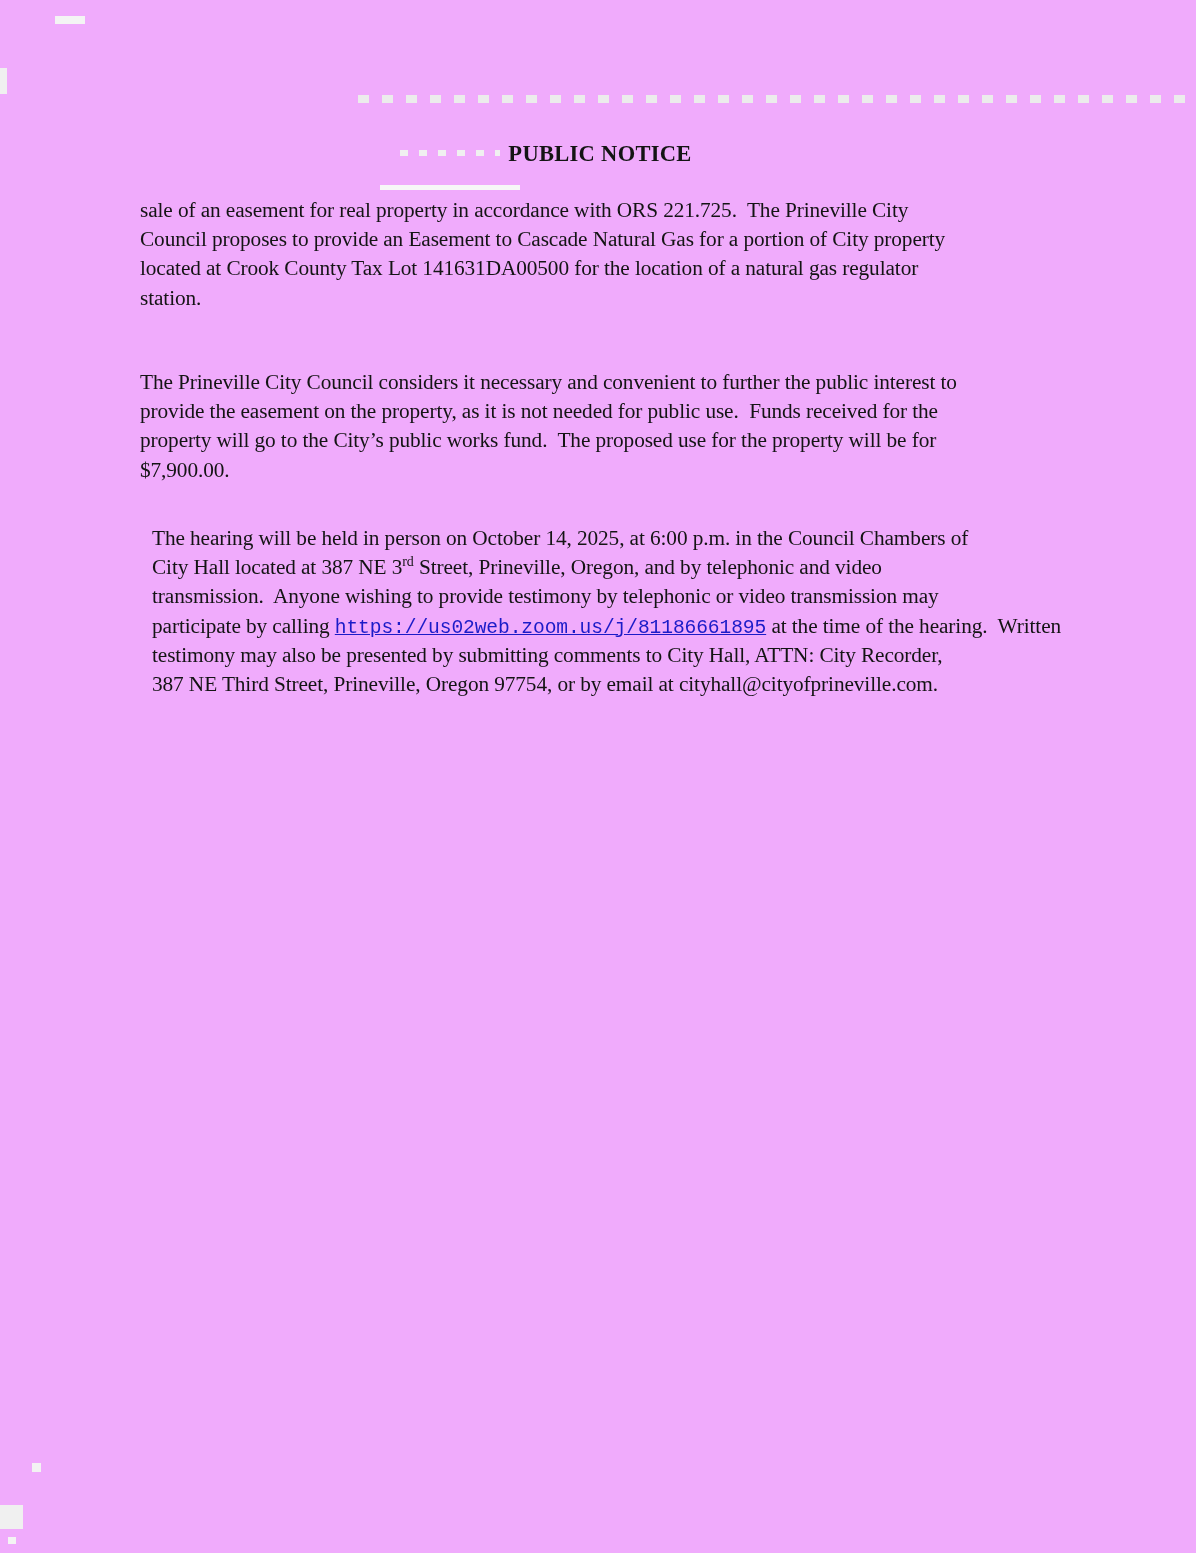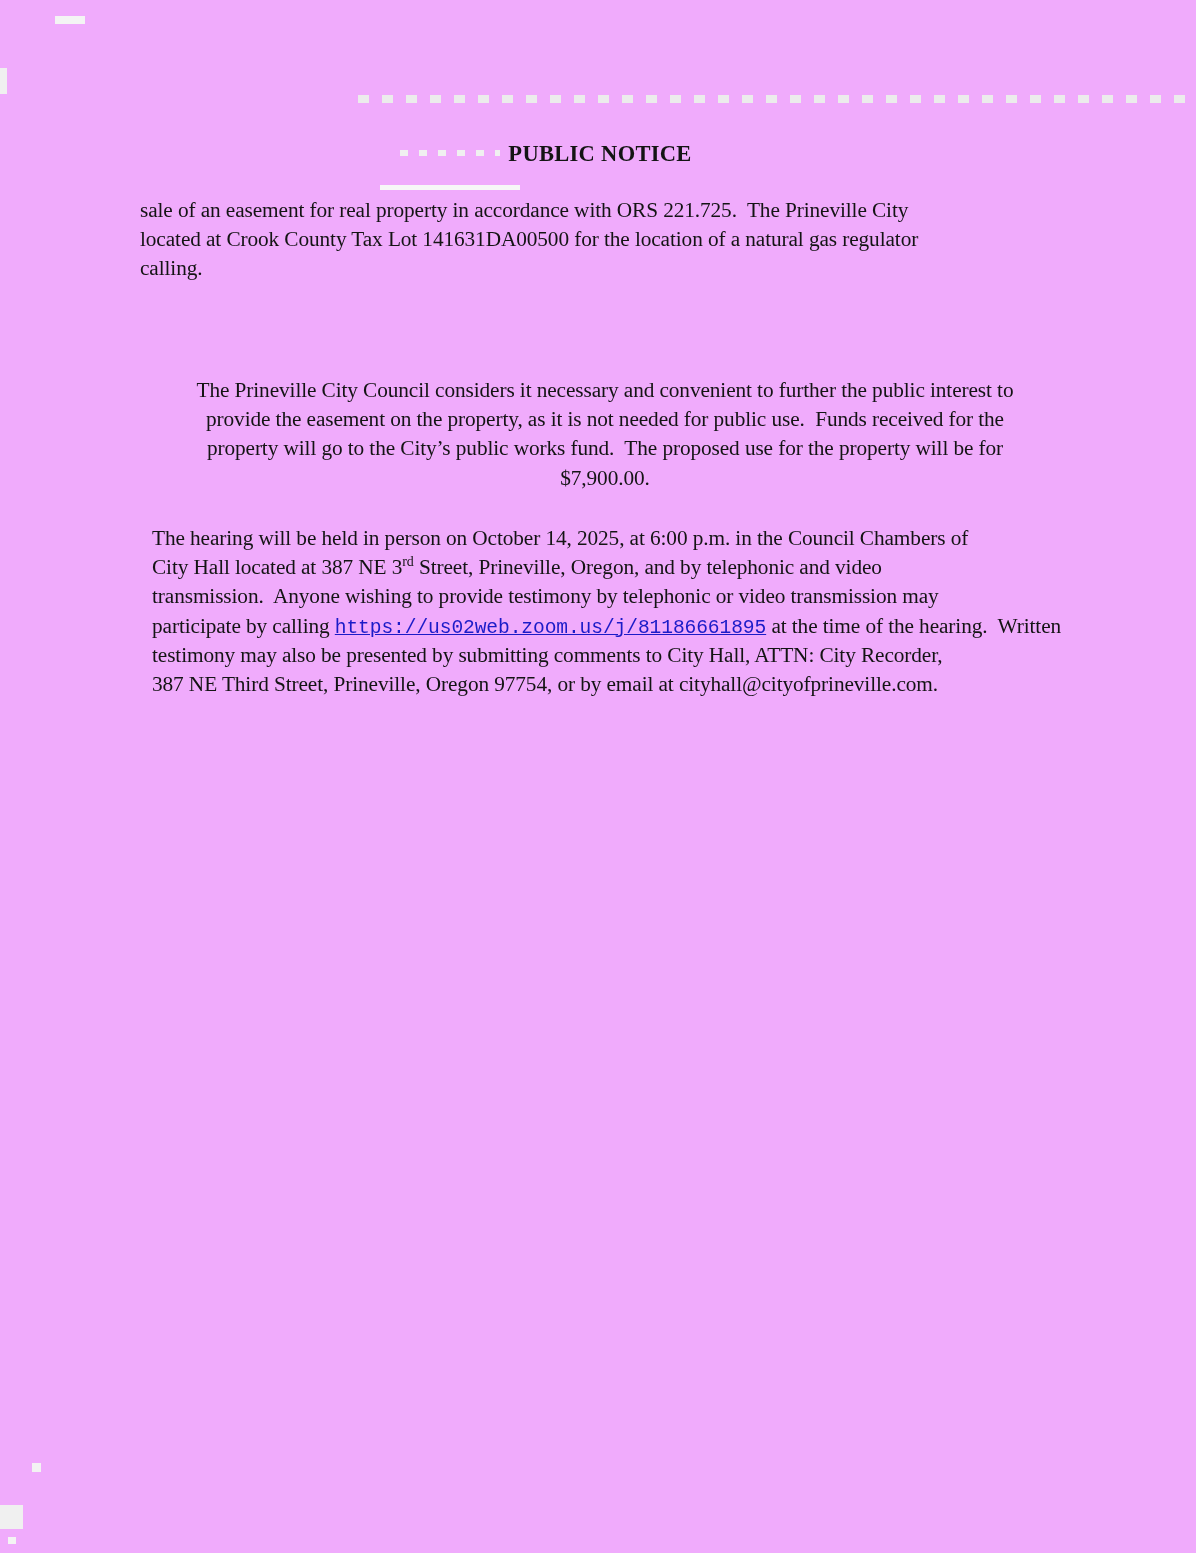--- a/index.html
+++ b/index.html
@@ -33,21 +33,21 @@
     width: 930px;
   }
   .line {
     white-space: pre;
     font-size: 21.3px;
     line-height: 29.2px;
     height: 29.2px;
     letter-spacing: -0.1px;
   }
   #p1 { top: 196px; }
-  #p2 { top: 376px; text-align: center; }
+  #p2 { top: 368px; }
   #p3 { top: 524px; margin-left: 12px; }
   .link {
     font-family: Liberation Mono, monospace;
     font-size: 19.6px;
     color: #1b1bc8;
     text-decoration: underline;
     text-decoration-color: #1b1bc8;
     cursor: pointer;
   }
   sup.ord {
@@ -91,22 +91,23 @@
   <div class="speck speck-b"></div>
   <div class="speck speck-c"></div>
   <div class="speck speck-d"></div>
   <div class="speck speck-e"></div>
   <div class="speck speck-f"></div>
 
   <h1 class="title">PUBLIC NOTICE</h1>
 
   <div class="para" id="p1">
     <div class="line">sale of an easement for real property in accordance with ORS 221.725.  The Prineville City</div>
+    <div class="line">Council proposes to provide an Easement to Cascade Natural Gas for a portion of City property</div>
     <div class="line">located at Crook County Tax Lot 141631DA00500 for the location of a natural gas regulator</div>
-    <div class="line">calling.</div>
+    <div class="line">station.</div>
   </div>
 
   <div class="para" id="p2">
     <div class="line">The Prineville City Council considers it necessary and convenient to further the public interest to</div>
     <div class="line">provide the easement on the property, as it is not needed for public use.  Funds received for the</div>
     <div class="line">property will go to the City’s public works fund.  The proposed use for the property will be for</div>
     <div class="line">$7,900.00.</div>
   </div>
 
   <div class="para" id="p3">

